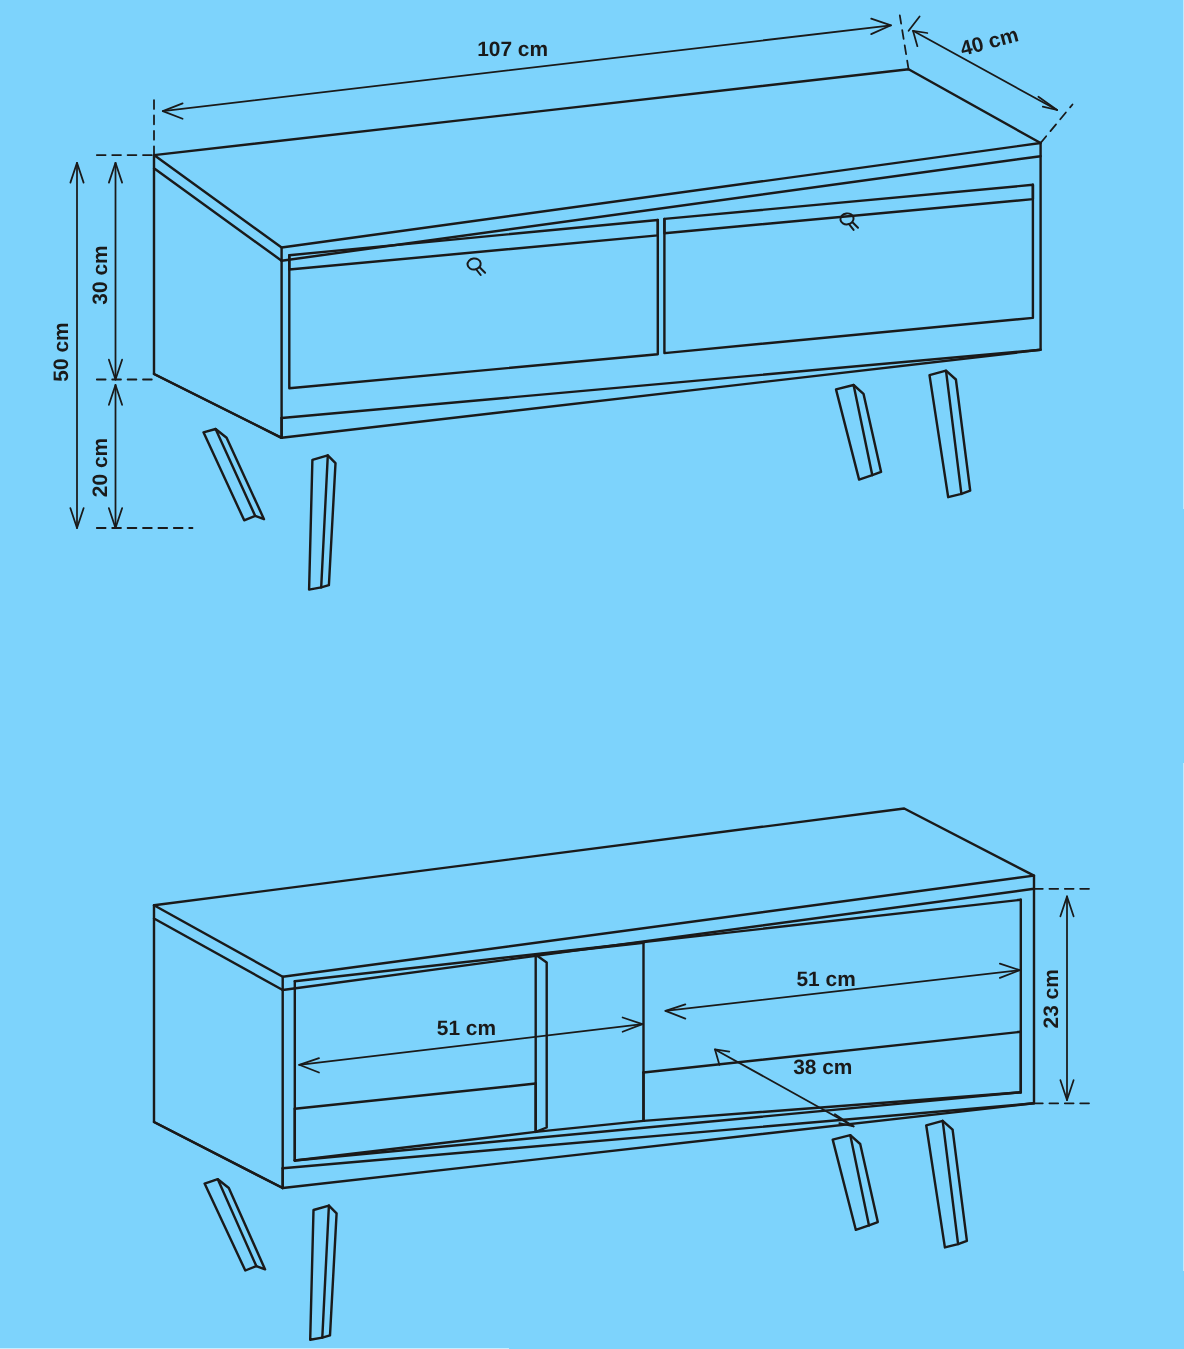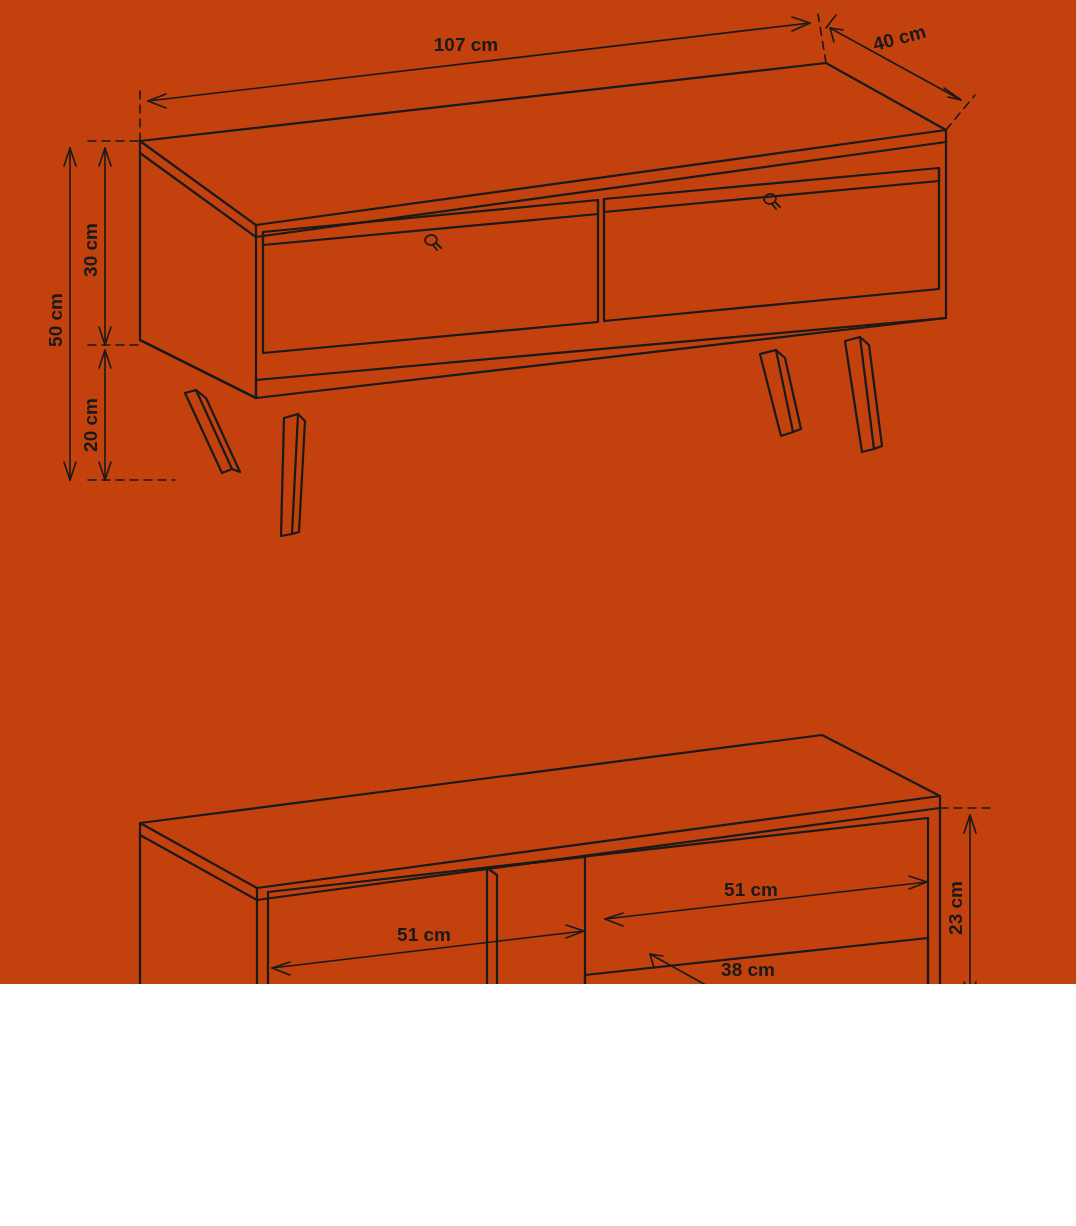--- a/index.html
+++ b/index.html
@@ -6,22 +6,22 @@
     margin: 0;
     padding: 0;
     background: #ffffff;
   }
   body {
     font-family: "Liberation Sans", sans-serif;
   }
   #page {
     position: relative;
     width: 1076px;
-    height: 984px;
-    background: #c2410c;
+    height: 1226px;
+    background: #7dd3fc;
     overflow: hidden;
   }
   svg.diagram {
     position: absolute;
     left: 0;
     top: 0;
     width: 1076px;
     height: 1226px;
   }
   .dim-label {

